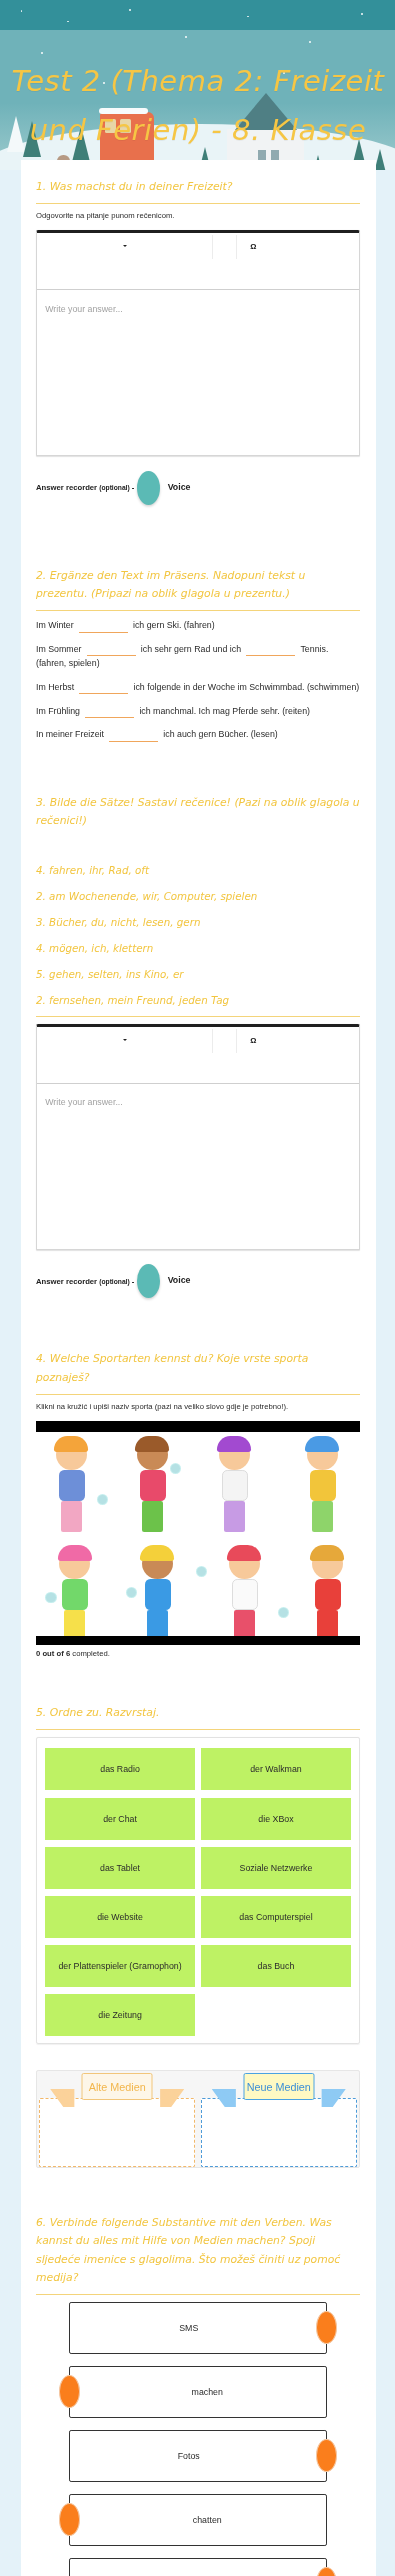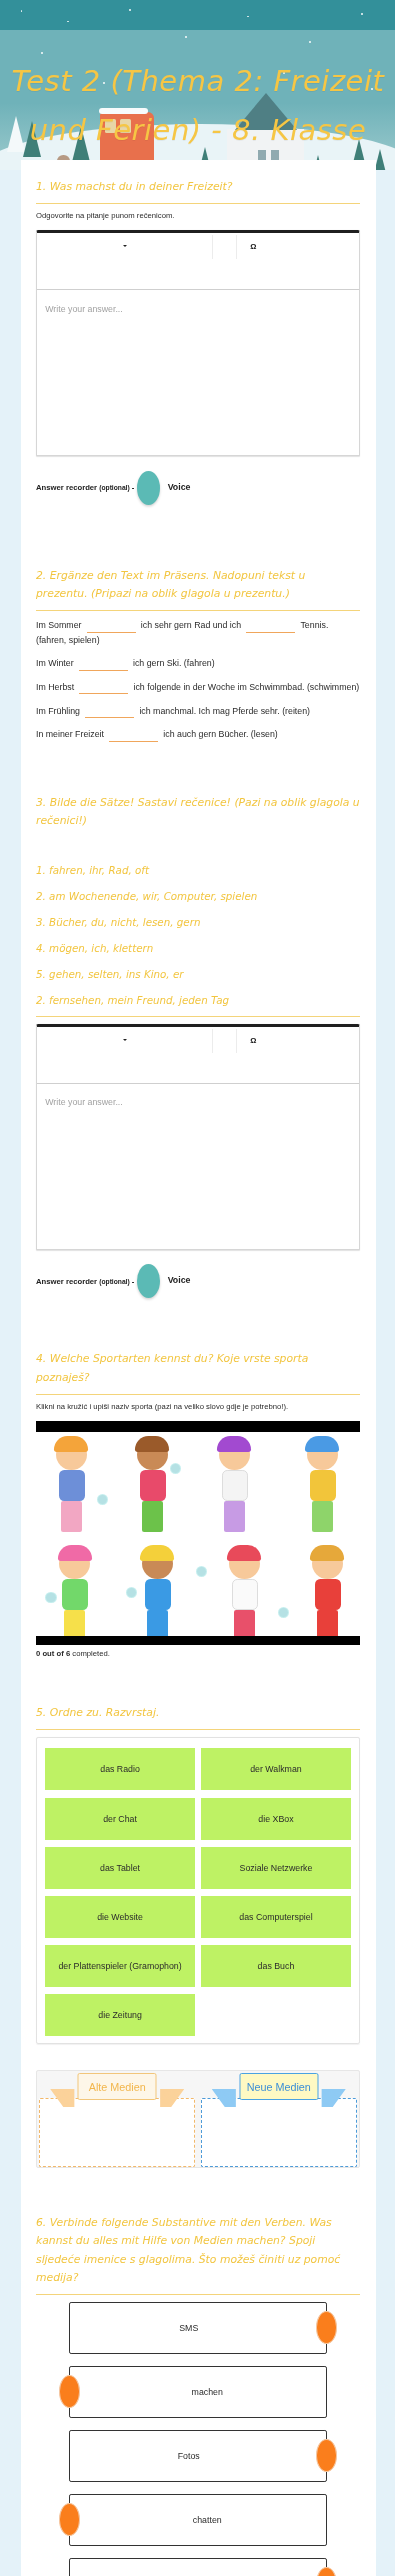--- a/index.html
+++ b/index.html
@@ -121,21 +121,21 @@
   .hotspot { position: absolute; width: 11.3px; height: 11.3px; border-radius: 50%; background: rgba(120,200,205,.55); border: 1px solid rgba(200,240,240,.9); cursor: pointer; }
   .progress-note { margin-top: 4.1px; font-size: 7.7px; color: #2b2b2b; }
   .progress-note b { font-weight: bold; }
 
   
   .sort-box { border: 0.5px solid #e2e2e2; border-radius: 2.1px; padding: 10.3px 8.2px 6.2px; display: grid; grid-template-columns: 1fr 1fr; column-gap: 6.2px; row-gap: 7.2px; box-shadow: 0 0.5px 1px rgba(0,0,0,.06); }
   .chip { background: #bef264; height: 42px; display: flex; align-items: center; justify-content: center; font-size: 8.8px; color: #2b2b2b; border-radius: 0; cursor: grab; }
   .buckets { margin-top: 26px; border: 0.5px solid #e6e6e6; background: #f6f6f6; border-radius: 2.1px; padding: 7.2px 2.1px 5.2px; display: grid; grid-template-columns: 1fr 1fr; column-gap: 5.2px; height: 98px; }
   .bucket { position: relative; background: #fff; border: 0.5px dashed #f2b86a; border-radius: 1.5px; margin-top: 20.6px; height: 69px; }
   .bucket.blue { border-color: #4d9bd8; }
-  .ribbon { position: absolute; left: 50%; top: -26px; transform: translateX(-50%); width: 79px; height: 27px; background: #fdf6e8; border: 1px solid #f2c67a; border-radius: 2.1px; display: flex; align-items: center; justify-content: center; font-size: 10.8px; color: #f2b64c; z-index: 2; }
+  .ribbon { position: absolute; left: 50%; top: -26px; transform: translateX(-50%); width: 71px; height: 27px; background: #fdf6e8; border: 1px solid #f2c67a; border-radius: 2.1px; display: flex; align-items: center; justify-content: center; font-size: 10.8px; color: #f2b64c; z-index: 2; }
   .ribbon-tail { position: absolute; top: -10.3px; width: 134px; height: 18.5px; left: 50%; transform: translateX(-50%); background: #fbd29a; clip-path: polygon(0 0, 18% 0, 18% 100%, 82% 100%, 82% 0, 100% 0, 90% 100%, 10% 100%); }
   .bucket.blue .ribbon { background: #fef9c3; border-color: #4aa3e2; color: #3d8fd6; }
   .bucket.blue .ribbon-tail { background: #8ecaf4; }
 
   
   .match { width: 258px; margin: 7.2px auto 0; display: grid; grid-template-columns: 1fr; column-gap: 67px; row-gap: 16.5px; gap: 12px; }
   .m-item { position: relative; height: 52px; border: 0.5px solid #333; border-radius: 2.1px; display: flex; align-items: center; justify-content: center; font-size: 8.8px; color: #2b2b2b; cursor: pointer; }
   .m-item .dot { position: absolute; top: 50%; width: 21.6px; height: 33px; margin-top: -16.5px; background: #fa7e1c; border-radius: 50%; border: 1px solid #f4c7a2; cursor: pointer; }
   .m-item.left .dot { right: -11.3px; }
   .m-item.right .dot { left: -11.3px; }
@@ -205,40 +205,40 @@
       <span class="lbl"><span>Answer recorder</span> <small>(optional)</small></span>
       <span class="dash">-</span>
       <div class="rec-btn"></div>
       <span class="voice">Voice</span>
     </div>
   </div>
 
   <div class="section" style="margin-top:62px">
     <div class="q-title">2. Ergänze den Text im Präsens. Nadopuni tekst u prezentu. (Pripazi na oblik glagola u prezentu.)</div>
     <div class="fill-line">
+      <span>Im Winter</span><input class="blank" style=""><span>ich gern Ski. (fahren)</span>
+    </div>
+    <div class="fill-line">
       <span>Im Sommer</span><input class="blank" style=""><span>ich sehr gern Rad und ich</span><input class="blank" style=""><span>Tennis. (fahren, spielen)</span>
-    </div>
-    <div class="fill-line">
-      <span>Im Winter</span><input class="blank" style=""><span>ich gern Ski. (fahren)</span>
     </div>
     <div class="fill-line">
       <span>Im Herbst</span><input class="blank" style=""><span>ich folgende in der Woche im Schwimmbad. (schwimmen)</span>
     </div>
     <div class="fill-line">
       <span>Im Frühling</span><input class="blank" style=""><span>ich manchmal. Ich mag Pferde sehr. (reiten)</span>
     </div>
     <div class="fill-line">
       <span>In meiner Freizeit</span><input class="blank" style=""><span>ich auch gern Bücher. (lesen)</span>
     </div>
   </div>
 
   <div class="section" style="margin-top:52px">
     <div style="padding-bottom:3.1px;border-bottom:0.5px solid #f4d47a;margin-bottom:7.2px">
       <div class="q-title" style="border:none;padding:0;margin:0 0 26px">3. Bilde die Sätze! Sastavi rečenice! (Pazi na oblik glagola u rečenici!)</div>
-      <div class="list-hand">1. fahren, ihr, Rad, oft</div>
+      <div class="list-hand">4. fahren, ihr, Rad, oft</div>
       <div class="list-hand">2. am Wochenende, wir, Computer, spielen</div>
       <div class="list-hand">3. Bücher, du, nicht, lesen, gern</div>
       <div class="list-hand">4. mögen, ich, klettern</div>
       <div class="list-hand">5. gehen, selten, ins Kino, er</div>
       <div class="list-hand">2. fernsehen, mein Freund, jeden Tag</div>
     </div>
     <div class="editor">
       <div class="toolbar">
         <div class="tb-dropdown">
             <span class="caret"></span>

